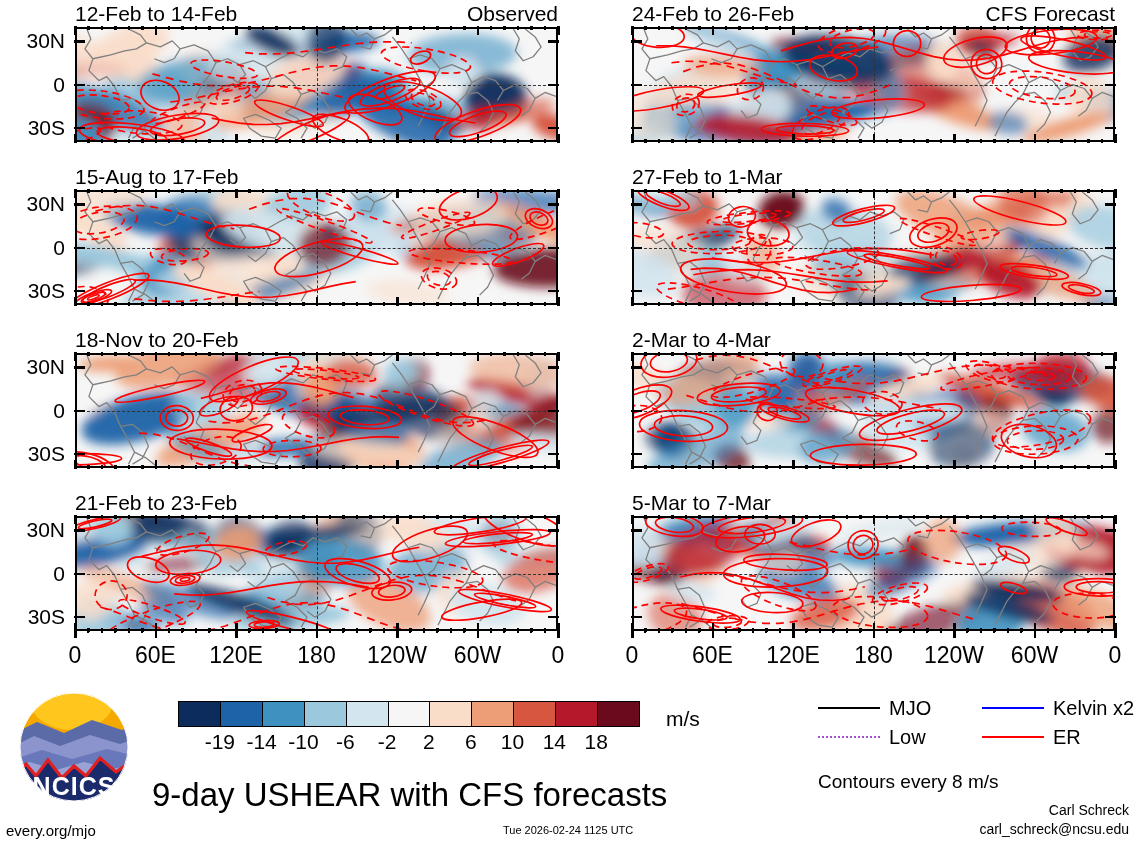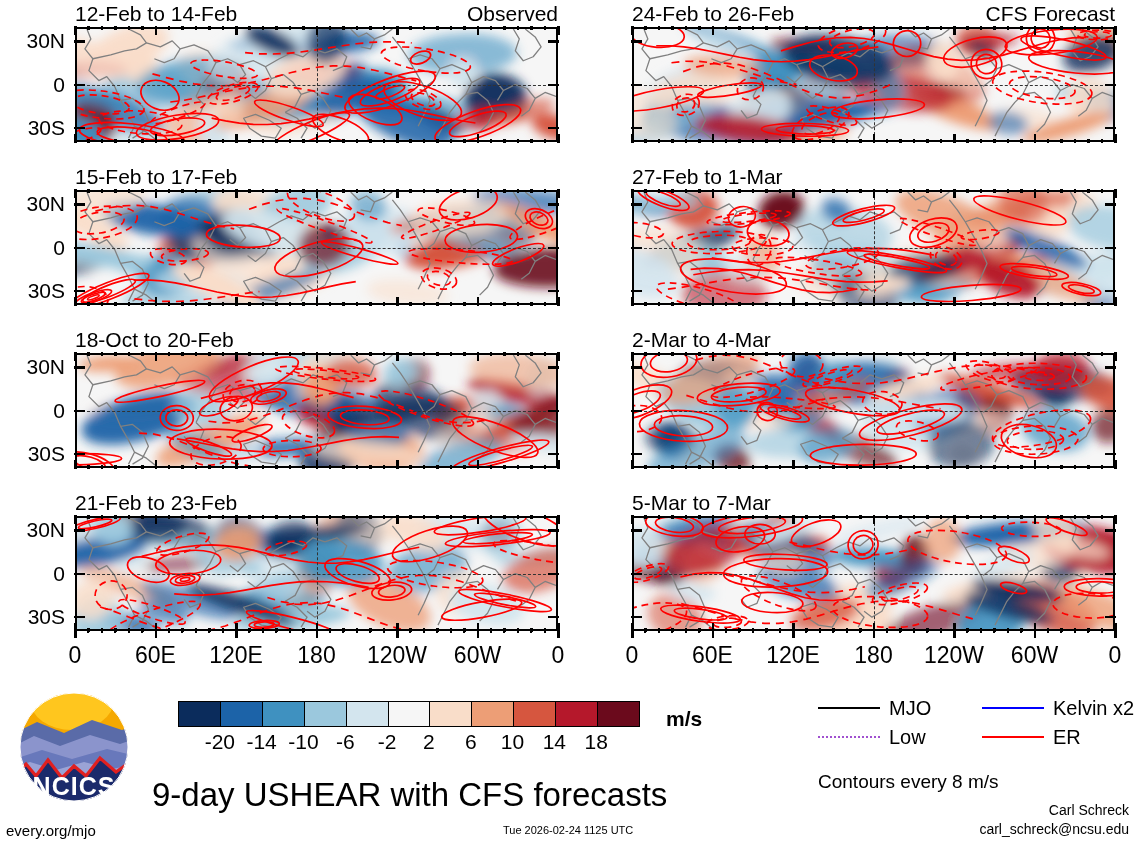--- a/index.html
+++ b/index.html
@@ -256,21 +256,21 @@
       <div class="tick" style="left: 441.75px; top: 23px; width: 2.5px; height: 4px;"></div>
       <div class="tick" style="left: 441.75px; top: 136px; width: 2.5px; height: 4px;"></div>
       <div class="tick" style="left: 455.167px; top: 23px; width: 2.5px; height: 4px;"></div>
       <div class="tick" style="left: 455.167px; top: 136px; width: 2.5px; height: 4px;"></div>
       <div class="tick" style="left: 468.583px; top: 23px; width: 2.5px; height: 4px;"></div>
       <div class="tick" style="left: 468.583px; top: 136px; width: 2.5px; height: 4px;"></div>
       <div class="tick" style="left: 482px; top: 23px; width: 2.5px; height: 9px;"></div>
       <div class="tick" style="left: 482px; top: 131px; width: 2.5px; height: 9px;"></div>
     </div>
     <div class="panel-wrap" style="left: 75px; top: 166px; width: 483px; height: 139px;">
-      <div class="panel-title">15-Feb to 17-Feb</div>
+      <div class="panel-title">15-Aug to 17-Feb</div>
       <div class="map" style="left: 0px; top: 24px; width: 483px; height: 115px;">
         <svg class="mapinner" viewBox="0 0 483 115" preserveAspectRatio="none">
     <rect width="483" height="115" fill="#f6f6f6"></rect>
     <g filter="url(#blur108)">
             <ellipse cx="134.2" cy="15.4" rx="49.3" ry="19.0" transform="rotate(-6.9 134.2 15.4)" fill="#9bc8dd" opacity="0.81"></ellipse>
             <ellipse cx="216.9" cy="85.8" rx="50.8" ry="19.6" transform="rotate(-19.3 216.9 85.8)" fill="#f9ddc9" opacity="0.85"></ellipse>
             <ellipse cx="412.0" cy="32.6" rx="57.9" ry="18.4" transform="rotate(-4.2 412.0 32.6)" fill="#0b2c5c" opacity="0.90"></ellipse>
             <ellipse cx="479.0" cy="76.4" rx="59.1" ry="19.8" transform="rotate(-2.2 479.0 76.4)" fill="#6b0a1c" opacity="0.91"></ellipse>
             <ellipse cx="374.5" cy="48.4" rx="53.9" ry="23.3" transform="rotate(-10.9 374.5 48.4)" fill="#1c63a8" opacity="0.55"></ellipse>
             <ellipse cx="187.8" cy="41.2" rx="21.6" ry="7.5" transform="rotate(21.3 187.8 41.2)" fill="#3f91c0" opacity="0.99"></ellipse>
@@ -463,21 +463,21 @@
       <div class="tick" style="left: 441.75px; top: 23px; width: 2.5px; height: 4px;"></div>
       <div class="tick" style="left: 441.75px; top: 136px; width: 2.5px; height: 4px;"></div>
       <div class="tick" style="left: 455.167px; top: 23px; width: 2.5px; height: 4px;"></div>
       <div class="tick" style="left: 455.167px; top: 136px; width: 2.5px; height: 4px;"></div>
       <div class="tick" style="left: 468.583px; top: 23px; width: 2.5px; height: 4px;"></div>
       <div class="tick" style="left: 468.583px; top: 136px; width: 2.5px; height: 4px;"></div>
       <div class="tick" style="left: 482px; top: 23px; width: 2.5px; height: 9px;"></div>
       <div class="tick" style="left: 482px; top: 131px; width: 2.5px; height: 9px;"></div>
     </div>
     <div class="panel-wrap" style="left: 75px; top: 329px; width: 483px; height: 139px;">
-      <div class="panel-title">18-Oct to 20-Feb</div>
+      <div class="panel-title">18-Nov to 20-Feb</div>
       <div class="map" style="left: 0px; top: 24px; width: 483px; height: 115px;">
         <svg class="mapinner" viewBox="0 0 483 115" preserveAspectRatio="none">
     <rect width="483" height="115" fill="#f6f6f6"></rect>
     <g filter="url(#blur209)">
             <ellipse cx="153.1" cy="31.3" rx="56.5" ry="14.3" transform="rotate(8.8 153.1 31.3)" fill="#b5182b" opacity="0.60"></ellipse>
             <ellipse cx="400.5" cy="66.3" rx="42.8" ry="22.5" transform="rotate(13.9 400.5 66.3)" fill="#d6563f" opacity="0.97"></ellipse>
             <ellipse cx="346.3" cy="56.4" rx="50.3" ry="24.7" transform="rotate(23.1 346.3 56.4)" fill="#0b2c5c" opacity="0.66"></ellipse>
             <ellipse cx="264.9" cy="67.8" rx="25.2" ry="23.8" transform="rotate(10.6 264.9 67.8)" fill="#0b2c5c" opacity="0.75"></ellipse>
             <ellipse cx="339.6" cy="19.2" rx="15.9" ry="15.6" transform="rotate(6.7 339.6 19.2)" fill="#6b0a1c" opacity="0.63"></ellipse>
             <ellipse cx="153.6" cy="9.8" rx="39.2" ry="9.5" transform="rotate(-9.8 153.6 9.8)" fill="#b5182b" opacity="0.77"></ellipse>
@@ -1826,32 +1826,32 @@
     <div class="sw" style="width: 41.8182px; background: rgb(155, 200, 221);"></div>
     <div class="sw" style="width: 41.8182px; background: rgb(211, 229, 238);"></div>
     <div class="sw" style="width: 41.8182px; background: rgb(246, 246, 246);"></div>
     <div class="sw" style="width: 41.8182px; background: rgb(249, 221, 201);"></div>
     <div class="sw" style="width: 41.8182px; background: rgb(237, 158, 118);"></div>
     <div class="sw" style="width: 41.8182px; background: rgb(214, 86, 63);"></div>
     <div class="sw" style="width: 41.8182px; background: rgb(181, 24, 43);"></div>
     <div class="sw" style="width: 41.8182px; background: rgb(107, 10, 28);"></div>
   </div>
 <div id="cb-ticks" style="left: 0px; top: 0px; width: 1135px; height: 1px;">
-    <div class="cb-tick" style="left: 219.818px; top: 731px;">-20</div>
+    <div class="cb-tick" style="left: 219.818px; top: 731px;">-19</div>
     <div class="cb-tick" style="left: 261.636px; top: 731px;">-14</div>
     <div class="cb-tick" style="left: 303.455px; top: 731px;">-10</div>
     <div class="cb-tick" style="left: 345.273px; top: 731px;">-6</div>
     <div class="cb-tick" style="left: 387.091px; top: 731px;">-2</div>
     <div class="cb-tick" style="left: 428.909px; top: 731px;">2</div>
     <div class="cb-tick" style="left: 470.727px; top: 731px;">6</div>
     <div class="cb-tick" style="left: 512.545px; top: 731px;">10</div>
     <div class="cb-tick" style="left: 554.364px; top: 731px;">14</div>
     <div class="cb-tick" style="left: 596.182px; top: 731px;">18</div>
   </div>
-<div id="cb-unit" style="left: 666px; top: 708px; font-weight: bold;">m/s</div>
+<div id="cb-unit" style="left: 666px; top: 708px;">m/s</div>
 
 <div id="legend" style="left: 0px; top: 0px; width: 1135px; height: 1px;">
     <div class="lg-item" style="left: 818px; top: 698px;">
       <span class="lg-line" style="border-top: 2.5px solid rgb(0, 0, 0);"></span>
       <span class="lg-text">MJO</span>
     </div>
     <div class="lg-item" style="left: 982px; top: 698px;">
       <span class="lg-line" style="border-top: 2.5px solid rgb(0, 0, 255);"></span>
       <span class="lg-text">Kelvin x2</span>
     </div>

